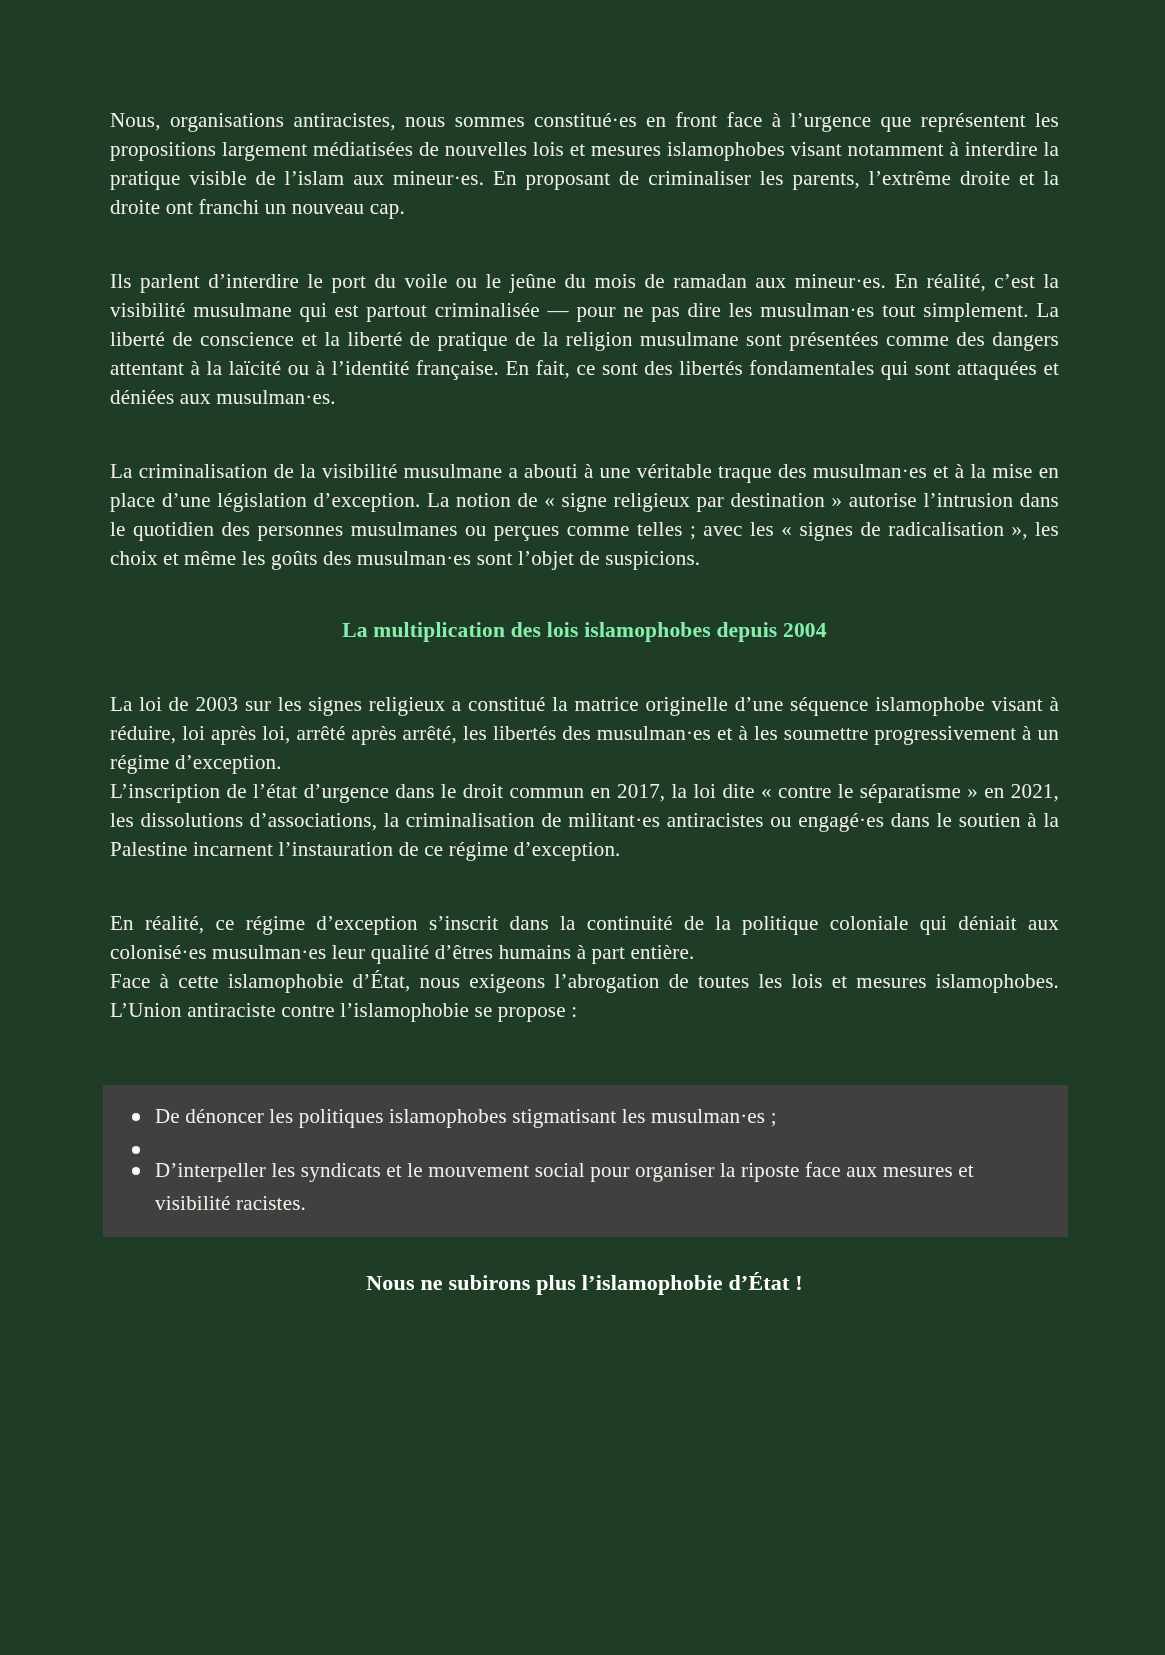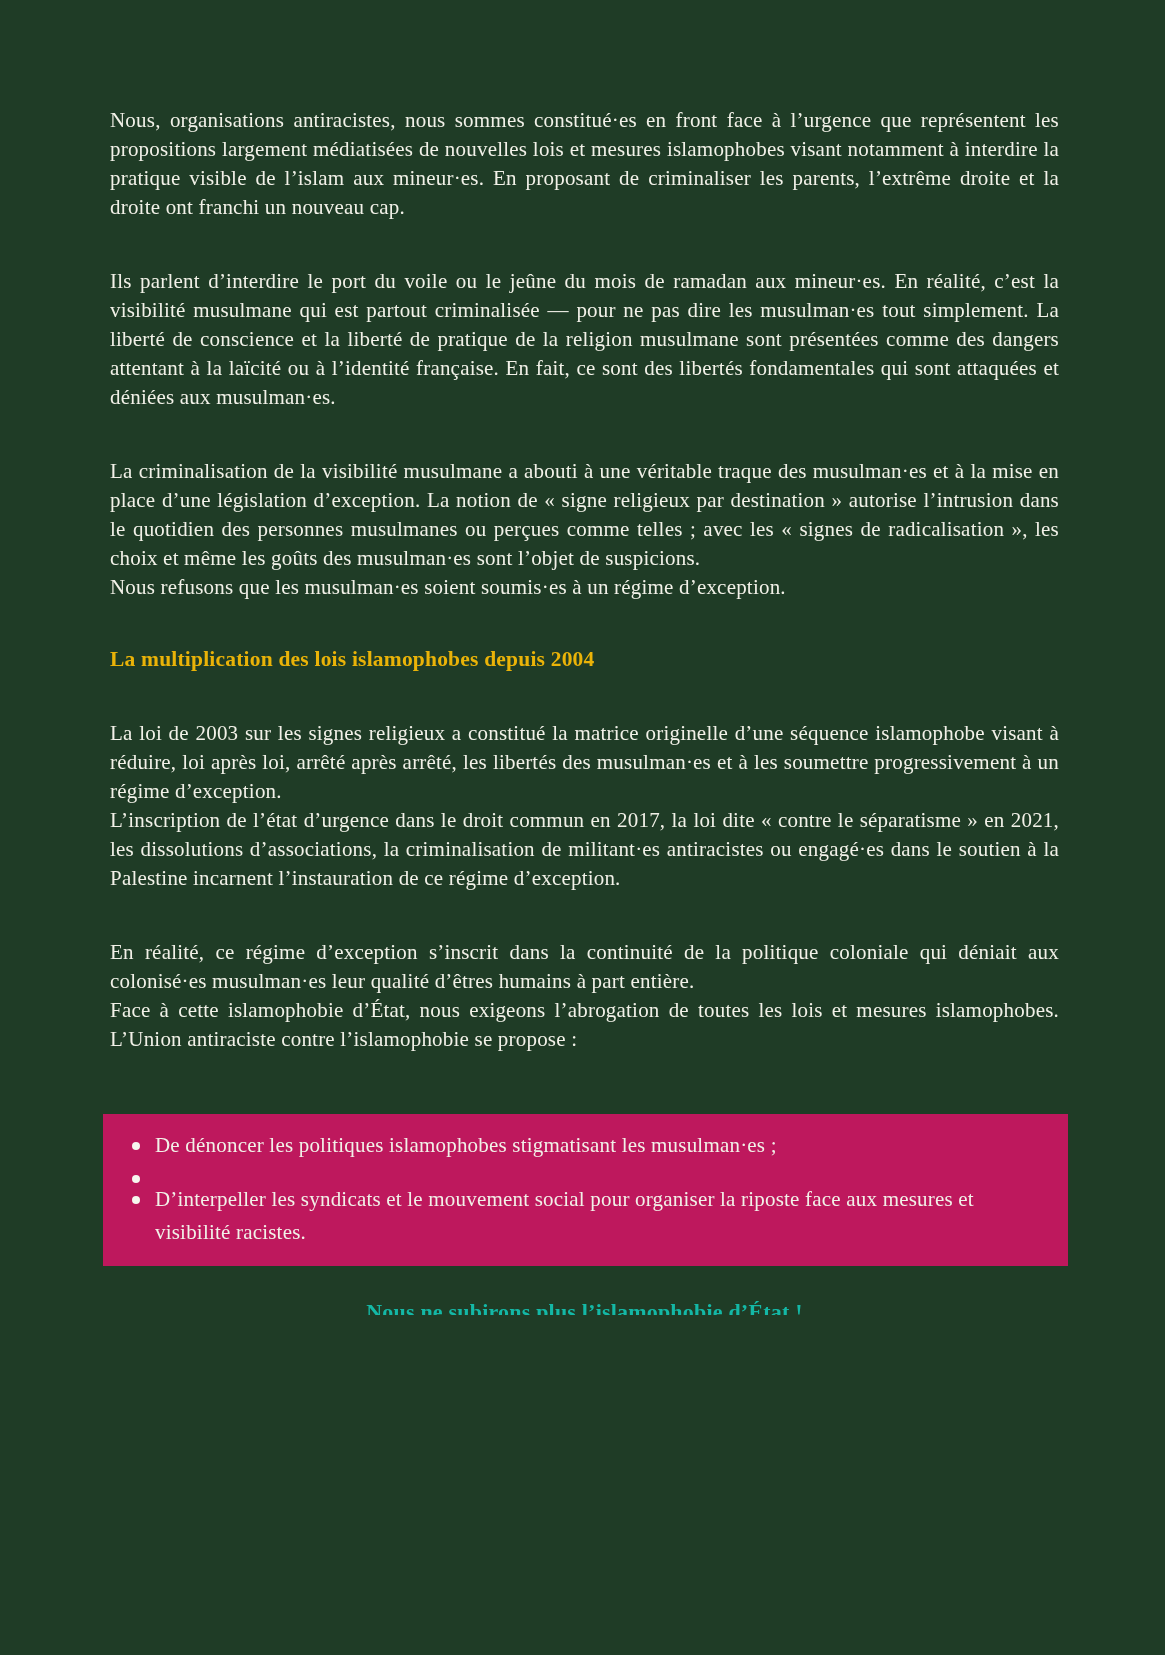--- a/index.html
+++ b/index.html
@@ -18,27 +18,27 @@
     font-size: 21px;
     line-height: 29px;
     text-align: justify;
     margin: 0 0 45px 0;
     letter-spacing: 0.2px;
   }
   .seg { display: block; }
   .section-heading {
     font-size: 21.5px;
     font-weight: bold;
-    text-align: left;
-    color: #eab308;
+    text-align: center;
+    color: #86efac;
     margin: 0 0 47px 0;
     letter-spacing: 0.2px;
   }
   .demands-box {
-    background: #be185d;
+    background: #404040;
     margin: 60px -9px 0 -7px;
     padding: 15px 28px 17px 24px;
     box-sizing: border-box;
   }
   .demands-list {
     list-style: none;
     margin: 0;
     padding: 0;
   }
   .demands-list li {
@@ -53,41 +53,40 @@
     width: 8px;
     height: 8px;
     border-radius: 50%;
     background: #f7f6ef;
     margin: 13px 15px 0 5px;
   }
   .closing {
     font-size: 22px;
     font-weight: bold;
     text-align: center;
-    color: #14b8a6;
+    color: #ffffff;
     margin-top: 33px;
     letter-spacing: 0.2px;
   }
 </style>
 </head>
 <body>
 
 <div class="page">
 
   <p class="para">
     <span class="seg">Nous, organisations antiracistes, nous sommes constitué·es en front face à l’urgence que représentent les propositions largement médiatisées de nouvelles lois et mesures islamophobes visant notamment à interdire la pratique visible de l’islam aux mineur·es. En proposant de criminaliser les parents, l’extrême droite et la droite ont franchi un nouveau cap.</span>
   </p>
 
   <p class="para">
     <span class="seg">Ils parlent d’interdire le port du voile ou le jeûne du mois de ramadan aux mineur·es. En réalité, c’est la visibilité musulmane qui est partout criminalisée — pour ne pas dire les musulman·es tout simplement. La liberté de conscience et la liberté de pratique de la religion musulmane sont présentées comme des dangers attentant à la laïcité ou à l’identité française. En fait, ce sont des libertés fondamentales qui sont attaquées et déniées aux musulman·es.</span>
   </p>
 
   <p class="para">
     <span class="seg">La criminalisation de la visibilité musulmane a abouti à une véritable traque des musulman·es et à la mise en place d’une législation d’exception. La notion de «&nbsp;signe religieux par destination&nbsp;» autorise l’intrusion dans le quotidien des personnes musulmanes ou perçues comme telles&nbsp;; avec les «&nbsp;signes de radicalisation&nbsp;», les choix et même les goûts des musulman·es sont l’objet de suspicions.</span>
-    <span class="seg">Nous refusons que les musulman·es soient soumis·es à un régime d’exception.</span>
   </p>
 
   <h2 class="section-heading">La multiplication des lois islamophobes depuis 2004</h2>
 
   <p class="para">
     <span class="seg">La loi de 2003 sur les signes religieux a constitué la matrice originelle d’une séquence islamophobe visant à réduire, loi après loi, arrêté après arrêté, les libertés des musulman·es et à les soumettre progressivement à un régime d’exception.</span>
     <span class="seg">L’inscription de l’état d’urgence dans le droit commun en 2017, la loi dite «&nbsp;contre le séparatisme&nbsp;» en 2021, les dissolutions d’associations, la criminalisation de militant·es antiracistes ou engagé·es dans le soutien à la Palestine incarnent l’instauration de ce régime d’exception.</span>
   </p>
 
   <p class="para" style="margin-bottom:5px;">

